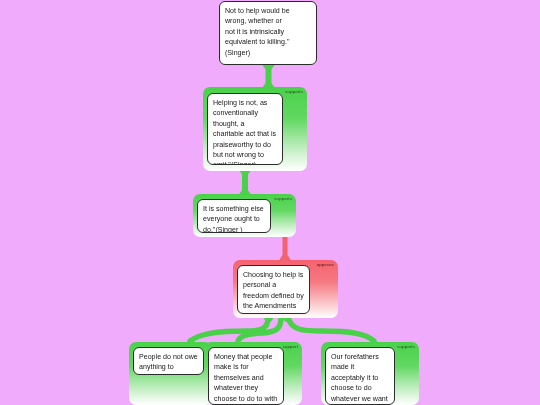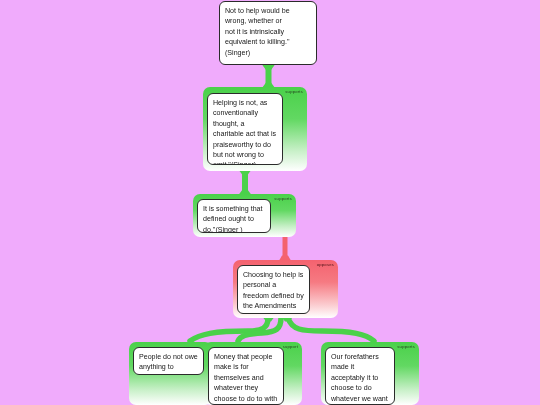--- a/index.html
+++ b/index.html
@@ -82,21 +82,21 @@
     <div class="rel">supports</div>
     <div class="box" style="left:4px;top:6px;width:76px;height:72px;">
       <p>Helping is not, as conventionally thought, a charitable act that is praiseworthy to do but not wrong to omit."(Singer)</p>
     </div>
   </div>
 
   <div class="node" style="left:193px;top:194px;width:103px;height:43px;">
     <div class="panel green"></div>
     <div class="rel">supports</div>
     <div class="box" style="left:4px;top:5px;width:74px;height:34px;">
-      <p>It is something that defined ought to do."(Singer )</p>
+      <p>It is something else everyone ought to do."(Singer )</p>
     </div>
   </div>
 
   <div class="node" style="left:233px;top:260px;width:105px;height:58px;">
     <div class="panel red"></div>
     <div class="rel opp">opposes</div>
     <div class="box" style="left:4px;top:5px;width:73px;height:49px;">
       <p>Choosing to help is personal a freedom defined by the Amendments of the constitution.</p>
     </div>
   </div>

